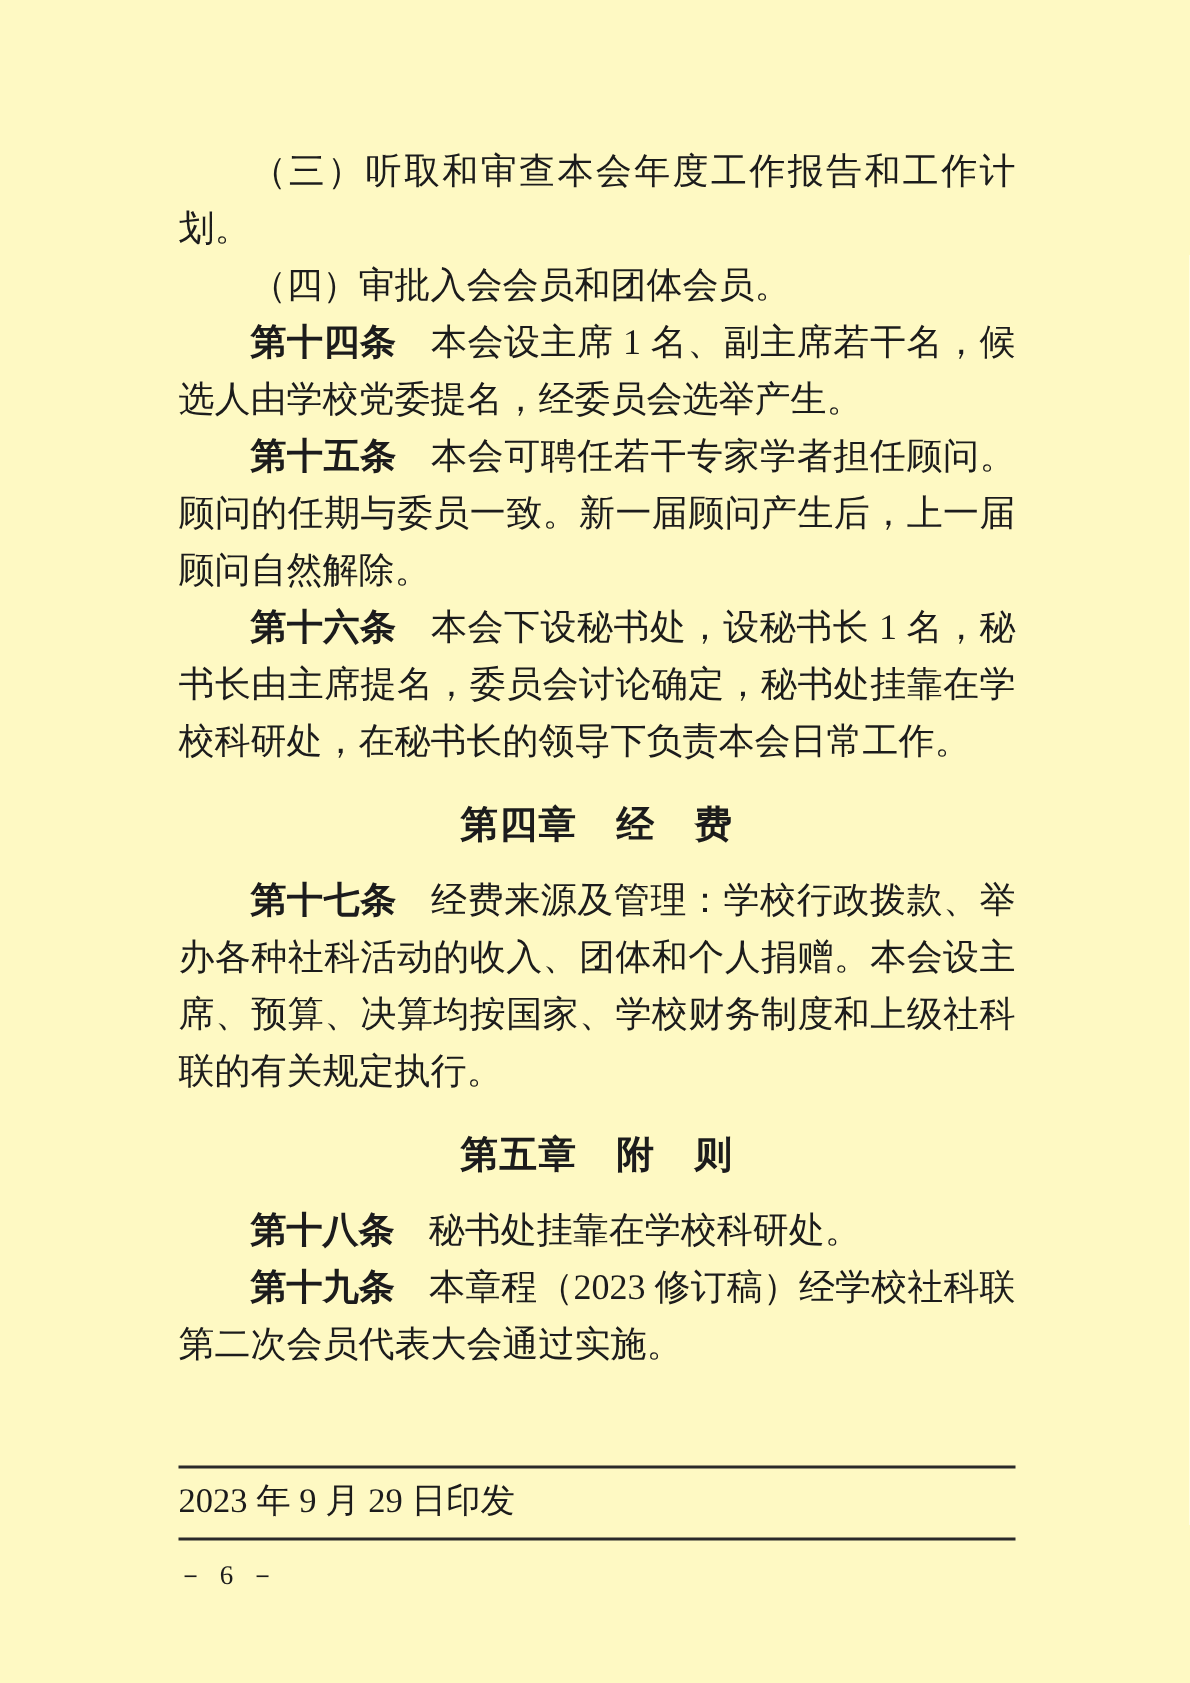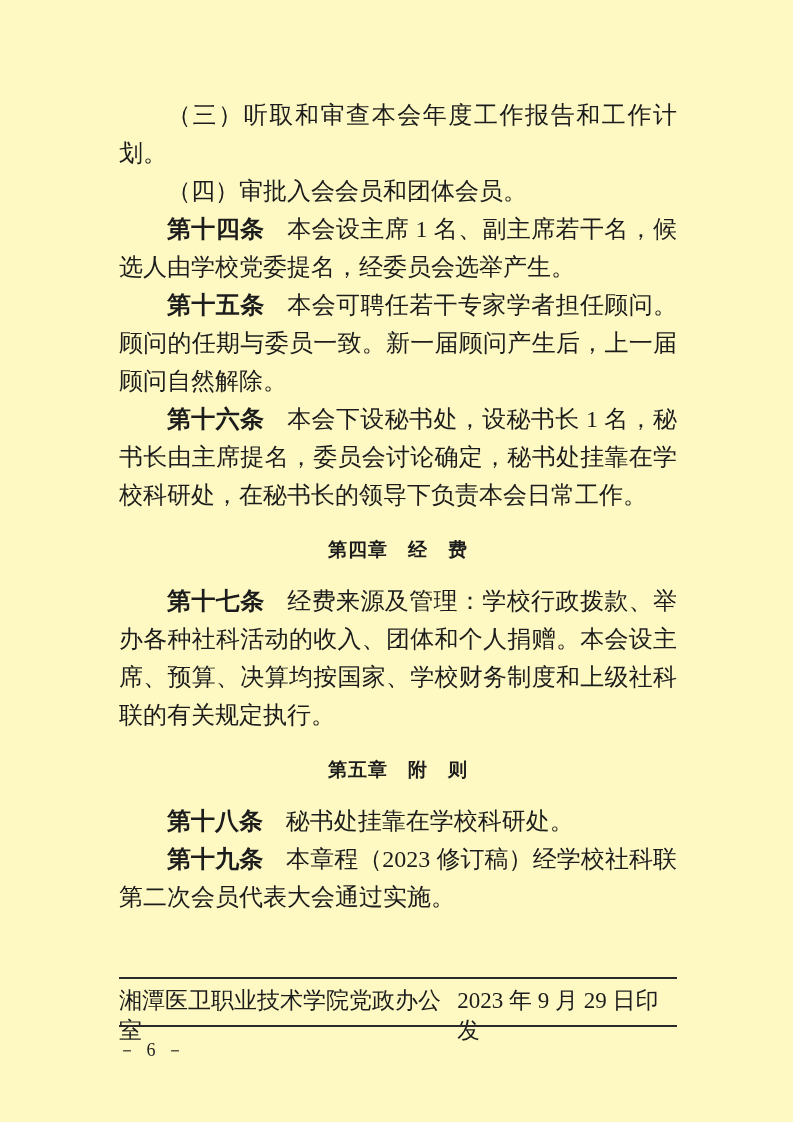--- a/index.html
+++ b/index.html
@@ -33,21 +33,21 @@
     font-weight: 700;
     font-family: "Liberation Sans", "DejaVu Sans", sans-serif;
     margin-right: 0.95em;
   }
   .chapter {
     margin: 16px 0 12px 0;
     line-height: 40px;
     text-align: center;
     text-indent: 0;
     font-weight: 700;
-    font-size: 19px;
+    font-size: 25px;
     font-family: "Liberation Sans", "DejaVu Sans", sans-serif;
     letter-spacing: 1px;
   }
   .footer-rule {
     position: absolute;
     left: 119px;
     width: 558px;
     height: 2px;
     background: #2a2a2a;
   }
@@ -112,21 +112,20 @@
 
     <p class="para">
       <span class="article-label">第十九条</span><span>本章程（2023 修订稿）经学校社科联第二次会员代表大会通过实施。</span>
     </p>
 
   </div>
 
   <div class="footer-rule footer-rule-top"></div>
 
   <div class="footer-row">
-    <span>湘潭医卫职业技术学院党政办公室</span>
     <span>2023 年 9 月 29 日印发</span>
   </div>
 
   <div class="footer-rule footer-rule-bottom"></div>
 
   <div class="page-number">－ 6 －</div>
 
 </div>
 
 </body></html>

